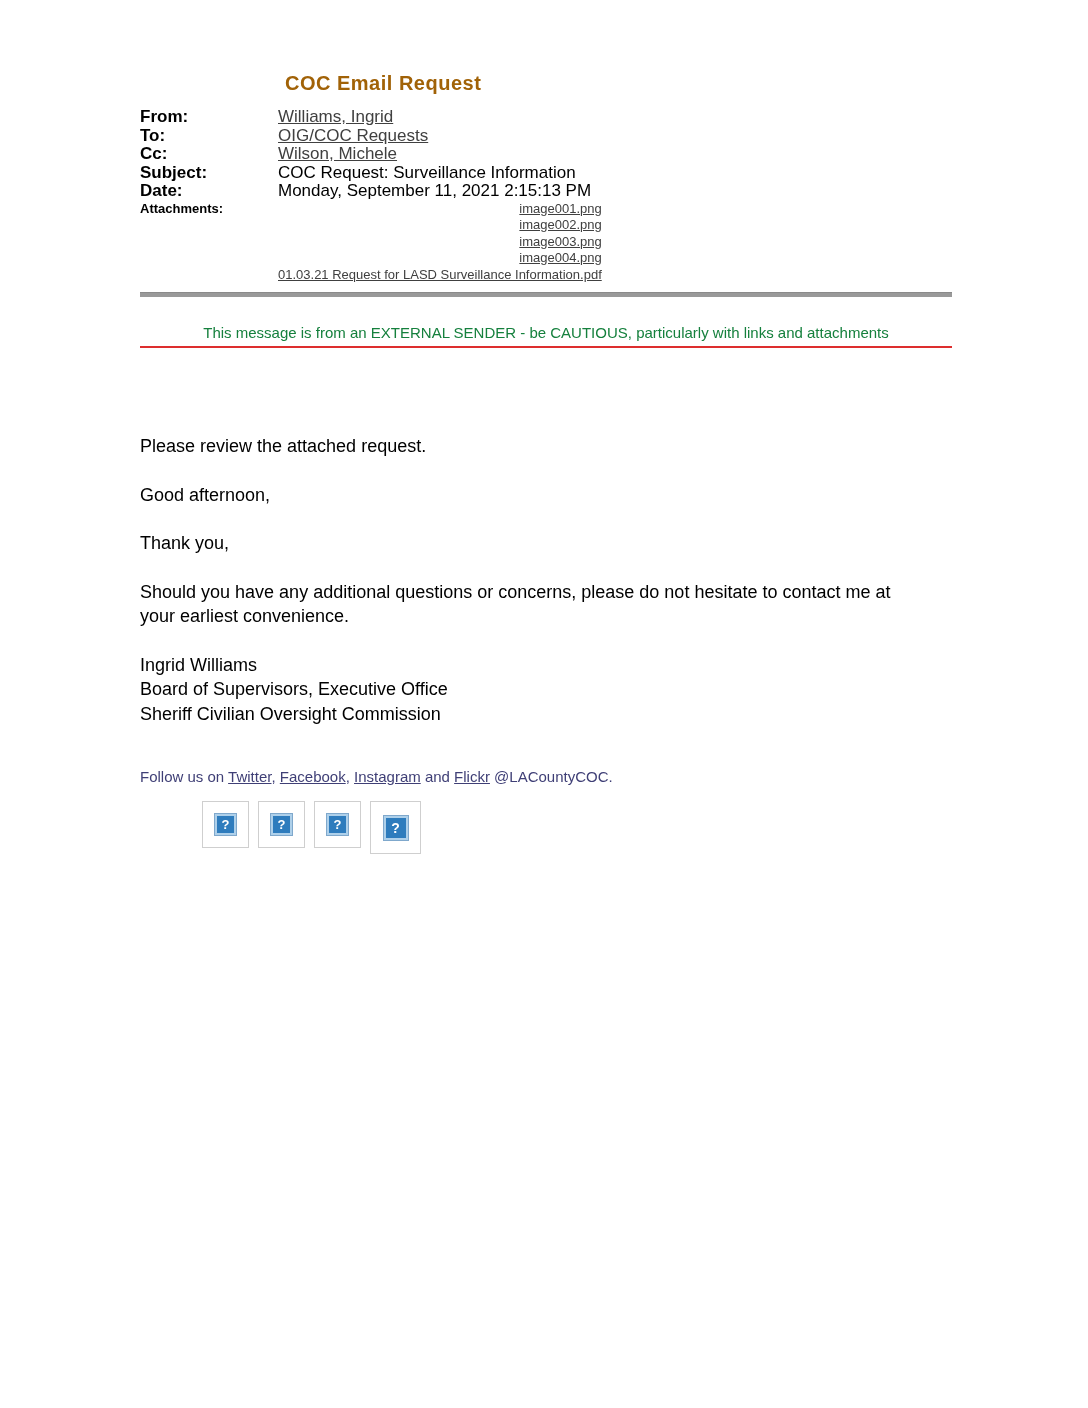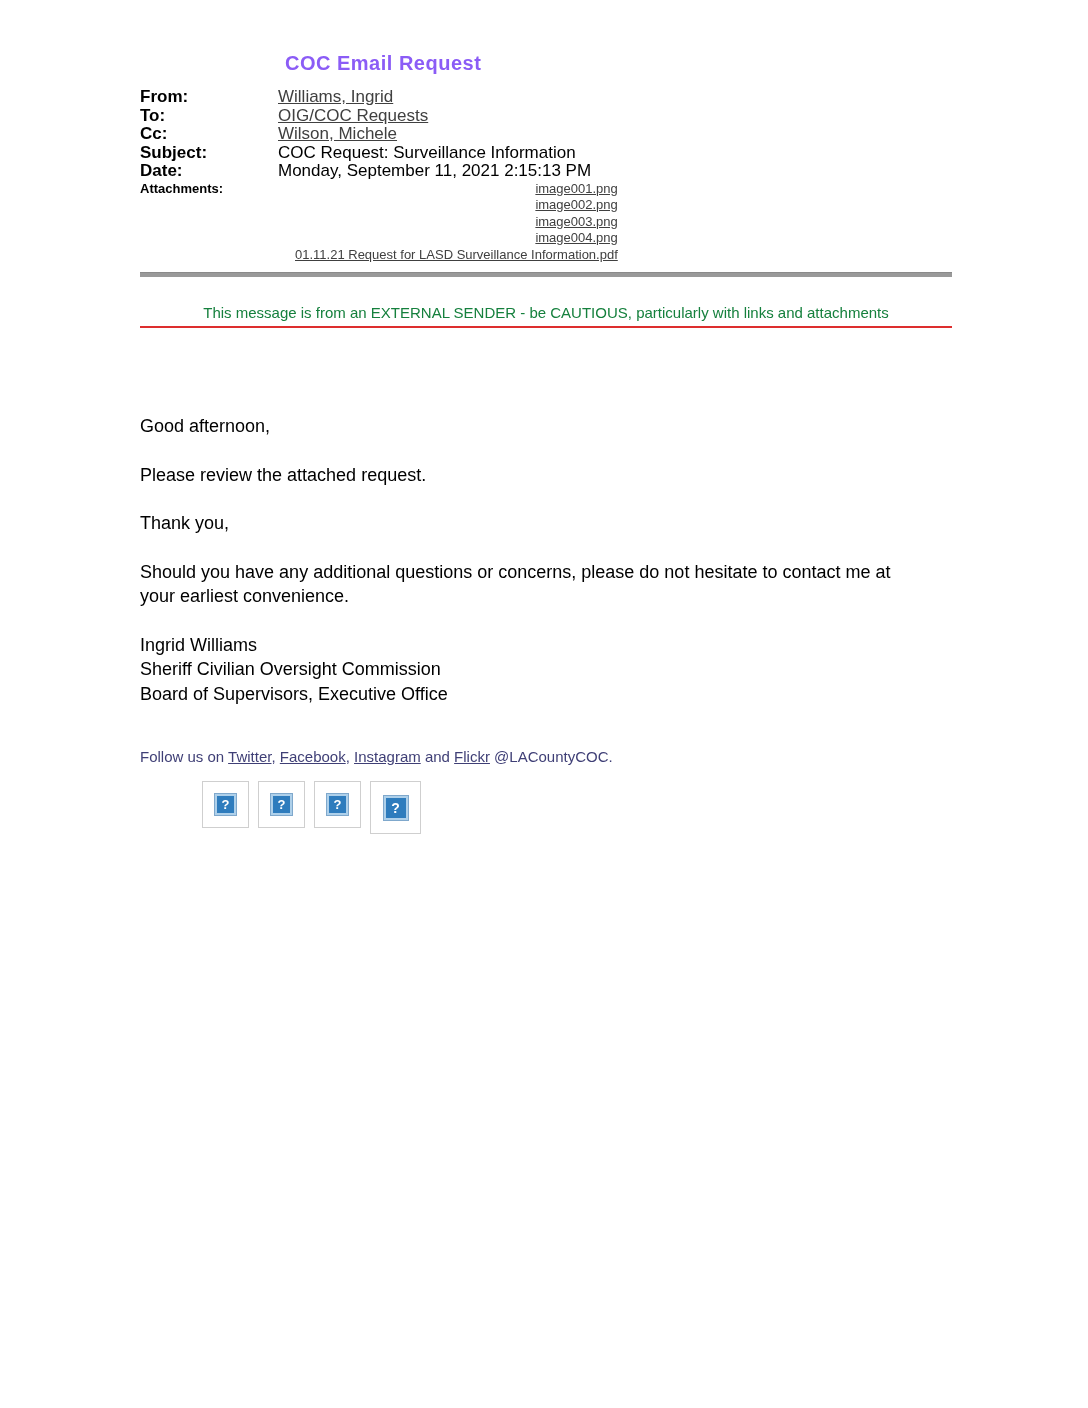--- a/index.html
+++ b/index.html
@@ -10,36 +10,36 @@
     font-family: "Liberation Sans", sans-serif;
     color: #000000;
   }
   .content {
     position: relative;
     margin-left: 140px;
     width: 812px;
   }
   
   .title {
-    margin: 52px 0 13px 145px;
+    margin: 72px 0 13px 145px;
     font-size: 20px;
     font-weight: bold;
     letter-spacing: 0.5px;
-    color: #8b5cf6;
+    color: #a16207;
   }
   
   .hdr-row { display: flex; font-size: 17px; line-height: 18.5px; }
   .hdr-label { width: 138px; font-weight: bold; flex: 0 0 138px; }
   .hdr-value { font-weight: normal; }
   a.lnk, .lnk {
     color: #404040;
     text-decoration: underline;
     cursor: pointer;
   }
-  .att-row { display: flex; font-size: 13px; gap: 17px; }
+  .att-row { display: flex; font-size: 13px; }
   .att-row .hdr-label { line-height: 16.5px; }
   .att-list { display: flex; flex-direction: column; }
   .att-list .lnk { line-height: 16.5px; text-align: right; }
   
   .gray-rule {
     height: 5px;
     background: #999999;
     border-top: 1px solid #8a8a8a;
     margin-top: 9px;
   }
@@ -129,39 +129,39 @@
       <div class="hdr-label">Date:</div>
       <div class="hdr-value">Monday, September 11, 2021 2:15:13 PM</div>
     </div>
     <div class="att-row">
       <div class="hdr-label">Attachments:</div>
       <div class="att-list">
         <span class="lnk">image001.png</span>
         <span class="lnk">image002.png</span>
         <span class="lnk">image003.png</span>
         <span class="lnk">image004.png</span>
-        <span class="lnk">01.11.21 Request for LASD Surveillance Information.pdf</span>
+        <span class="lnk">01.03.21 Request for LASD Surveillance Information.pdf</span>
       </div>
     </div>
   </div>
 
   <div class="gray-rule"></div>
 
   <div class="banner-text">This message is from an EXTERNAL SENDER - be CAUTIOUS, particularly with links and attachments</div>
   <div class="red-rule"></div>
 
   <div class="body-block">
+    <p>Please review the attached request.</p>
     <p>Good afternoon,</p>
-    <p>Please review the attached request.</p>
     <p>Thank you,</p>
     <p>Should you have any additional questions or concerns, please do not hesitate to contact me at your earliest convenience.</p>
     <div>
       <div class="sig-line">Ingrid Williams</div>
+      <div class="sig-line">Board of Supervisors, Executive Office</div>
       <div class="sig-line">Sheriff Civilian Oversight Commission</div>
-      <div class="sig-line">Board of Supervisors, Executive Office</div>
     </div>
   </div>
 
   <div class="footer-line"><span>Follow us on </span><span class="soc-link">Twitter</span><span>, </span><span class="soc-link">Facebook</span><span>, </span><span class="soc-link">Instagram</span><span> and </span><span class="soc-link">Flickr</span><span> </span><span>@LACountyCOC.</span></div>
 
   <div class="img-row">
     <div class="imgbox">
       <span class="qicon">?</span>
     </div>
     <div class="imgbox">

